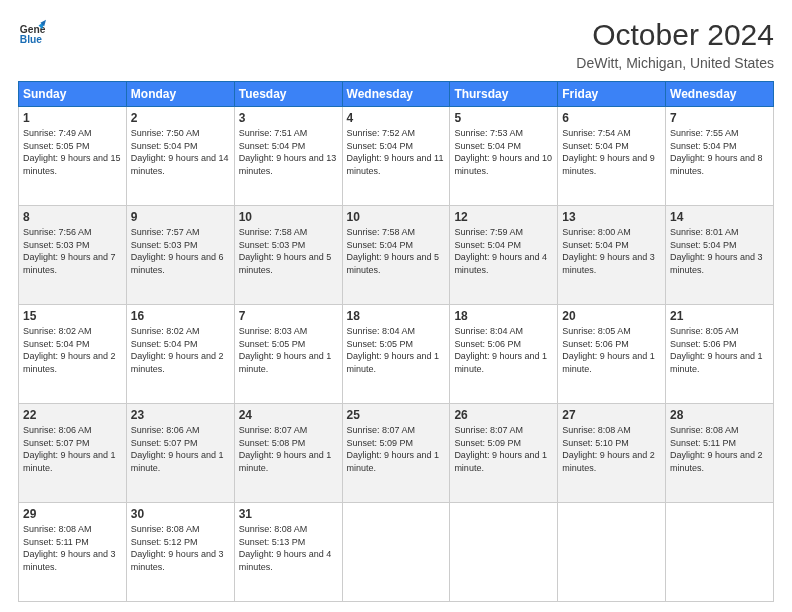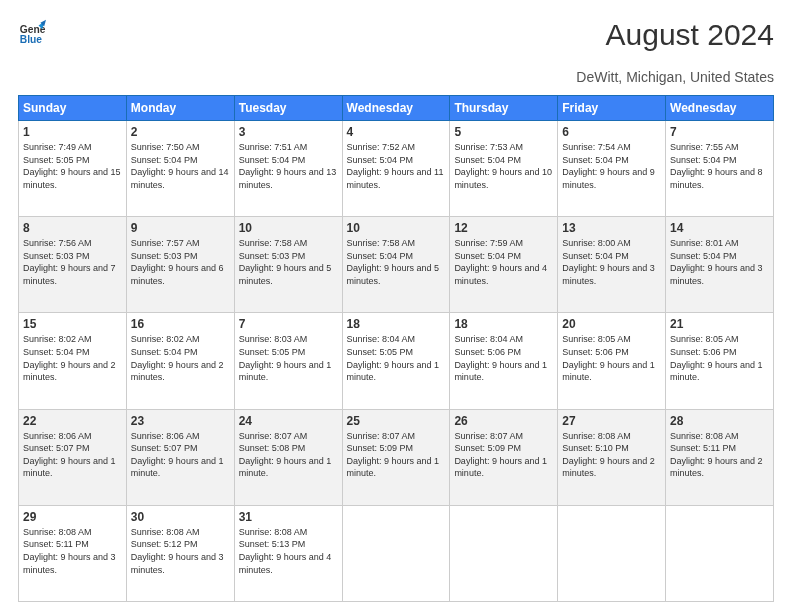--- a/index.html
+++ b/index.html
@@ -37,21 +37,21 @@
     }
     .main-title {
       font-size: 30px;
       font-weight: normal;
       color: #333;
       line-height: 1.1;
     }
     .subtitle {
       font-size: 14px;
       color: #555;
-      margin-top: 18px;
+      margin-top: 4px;
     }
     .calendar {
       flex: 1;
       border: 1px solid #ccc;
       border-collapse: collapse;
       width: 100%;
       table-layout: fixed;
     }
     .calendar thead tr th {
       background: #3b82f6;
@@ -96,21 +96,21 @@
   <div class="header">
     <div class="logo">
       <svg class="logo-icon" viewBox="0 0 30 30">
         <text x="2" y="16" font-size="11" font-weight="bold" fill="#333">General</text>
         <text x="2" y="27" font-size="11" font-weight="bold" fill="#1a6db5">Blue</text>
         <polygon points="22,8 28,4 26,12" fill="#1a8ed4"></polygon>
         <polygon points="24,5 30,2 28,9" fill="#1a6db5"></polygon>
       </svg>
     </div>
     <div class="title-block">
-      <div class="main-title">August 2024</div>
+      <div class="main-title">October 2024</div>
       <div class="subtitle">DeWitt, Michigan, United States</div>
     </div>
   </div>
 
   <table class="calendar">
     <thead>
       <tr>
       <th>Sunday</th>
           <th>Monday</th>
           <th>Tuesday</th>

